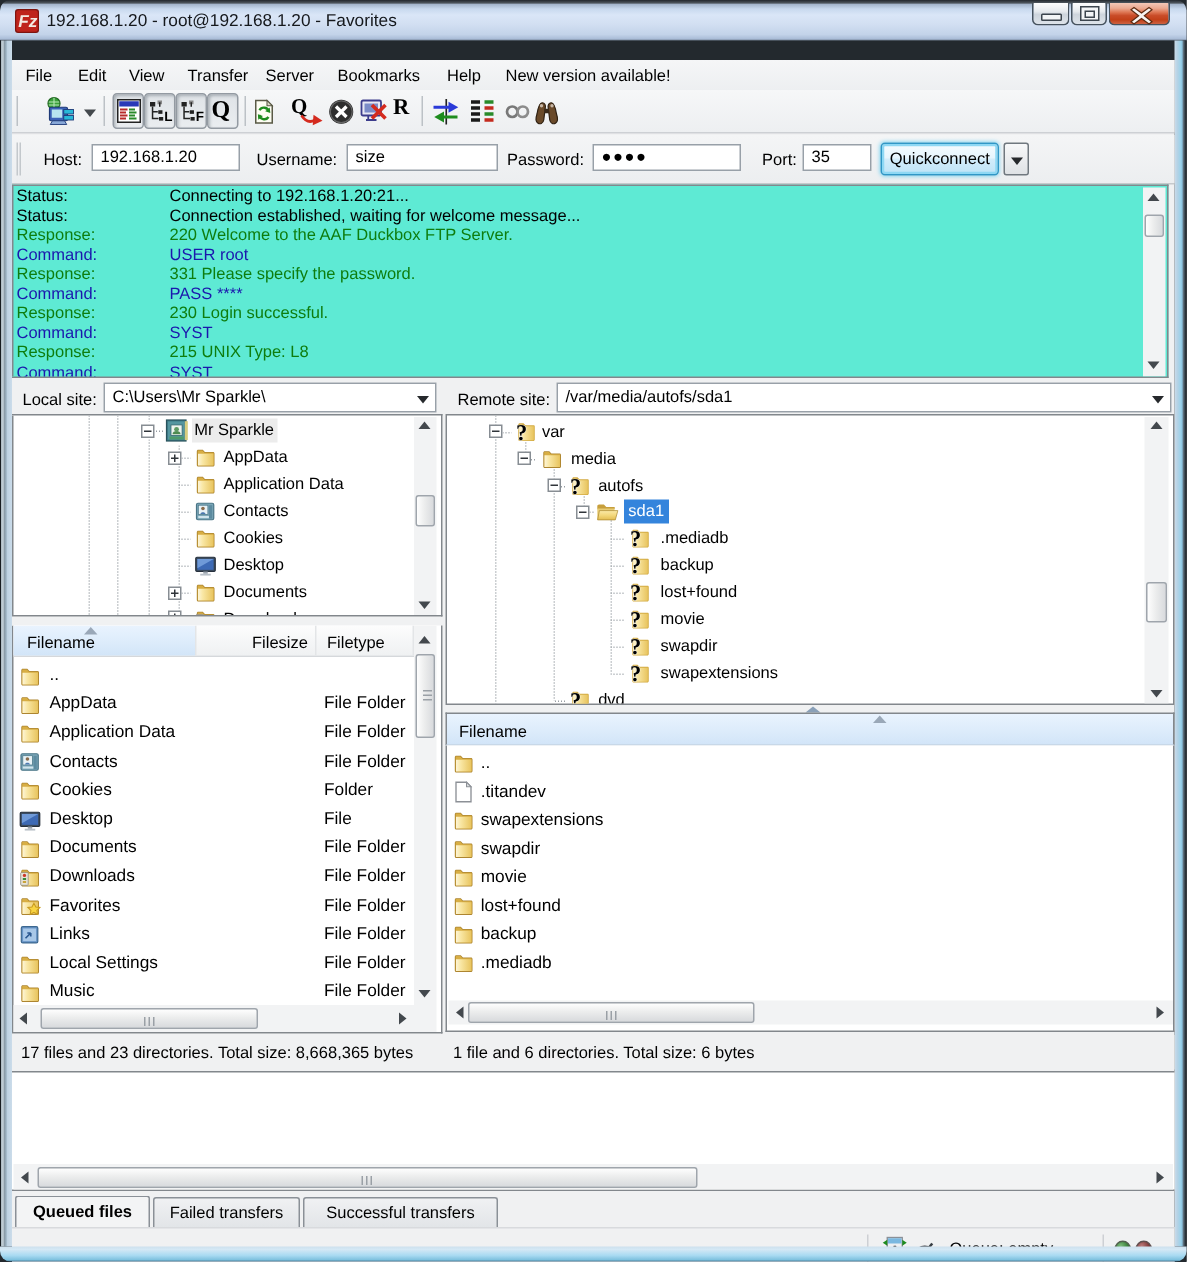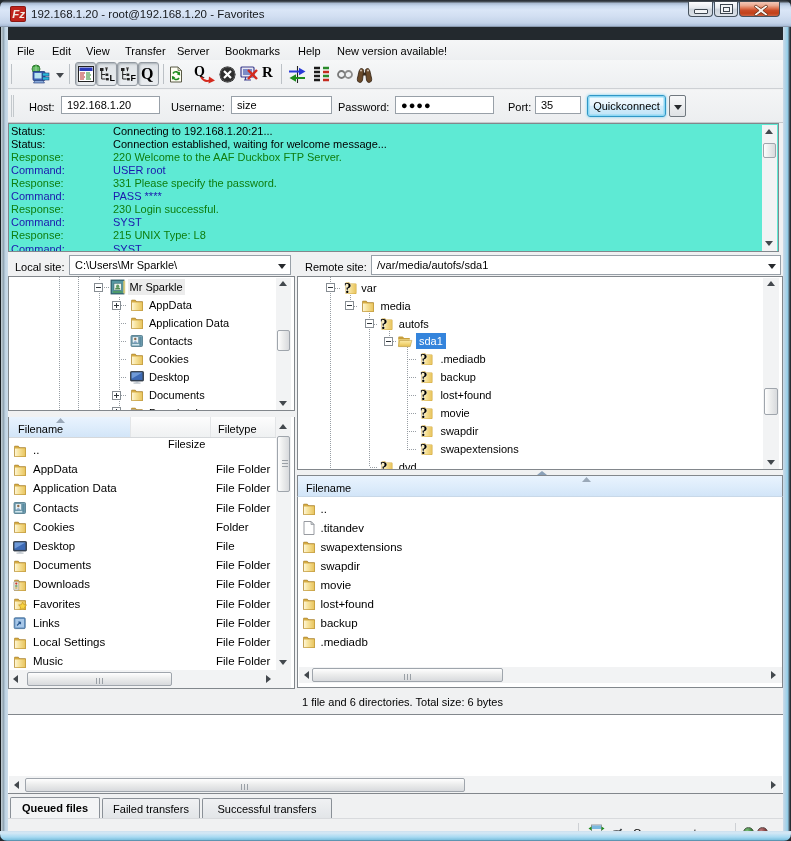--- a/index.html
+++ b/index.html
@@ -363,21 +363,21 @@
         <div class="thumb" style="left:269px; top:53px; width:13px; height:21px;"></div>
         <div class="arr dn" style="left:271px; top:124px;"></div>
       </div>
       <div id="llwrap" class="abs white" style="left:0; top:165px; width:287px; height:272px; border-left:none; border-top:none;">
         <div class="abs" style="left:0;top:0;width:1px;height:271px;background:#82878c;"></div>
         <div class="lhdr" style="left:1px; top:0; width:267px; height:21px;">
           <div class="col bluecol" style="left:0; width:121.5px;"></div>
           <div class="col" style="left:121.5px; width:80.5px;"></div>
           <div class="col" style="left:202px; width:65px;"></div>
           <span class="abs" style="left:9px; top:6px;">Filename</span>
-          <span class="abs" style="left:159px; top:6px;margin-top:15px;">Filesize</span>
+          <span class="abs" style="left:159px; top:6px;">Filesize</span>
           <span class="abs" style="left:209px; top:6px;">Filetype</span>
           <svg class="abs" style="left:47px; top:1px;" width="9" height="5" viewBox="0 0 9 5">
               <path d="M4.5 0 L9 5 H0 Z" fill="#9aa8b8"></path>
             </svg>
         </div>
         <svg class="abs" style="left:4px; top:25.5px;" width="16" height="16">
             <use href="#i-folder"></use>
           </svg>
         <div class="lrow" style="left:25px; top:25px;">..</div>
         <svg class="abs" style="left:4px; top:44.7px;" width="16" height="16">
@@ -437,20 +437,23 @@
         <div class="lrow" style="left:208px; top:236.2px;">File Folder</div>
         <div class="track" style="left:268px; top:0; width:15px; height:253px;"></div>
         <div class="arr up" style="left:271px; top:7px;"></div>
         <div class="thumb grip3v" style="left:269px; top:19px; width:13px; height:56px;"></div>
         <div class="arr dn" style="left:271px; top:243px;"></div>
         <div class="track" style="left:1px; top:253px; width:282px; height:18px;"></div>
         <div class="arr lf" style="left:5px; top:258px;"></div>
         <div class="thumbh grip3h" style="left:19px; top:255px; width:145px; height:14px;"></div>
         <div class="arr rt" style="left:258px; top:258px;"></div>
       </div>
+      <div class="statusrow abs" style="left:0; top:438px; width:287px; height:23px;">
+          <span class="abs" style="left:6px; top:6px;">17 files and 23 directories. Total size: 8,668,365 bytes</span>
+        </div>
     </div>
     <div id="rpane" class="abs" style="left:289px; top:212px; width:486px; height:461px;">
       <span class="abs" style="left:8px; top:9px;">Remote site:</span>
       <div class="combo" style="left:74px; top:3px; width:410px;">/var/media/autofs/sda1<div class="carr" style="right:4px; top:8px;"></div></div>
       <div id="rtree" class="abs white" style="left:0; top:24px; width:486px; height:194px;">
         <div class="dotv" style="left:32px; top:0; height:193px;"></div>
         <div class="dotv" style="left:51.5px; top:12px; height:17px;"></div>
         <div class="dotv" style="left:71px; top:30px; height:160px;"></div>
         <div class="dotv" style="left:90.5px; top:48px; height:17px;"></div>
         <div class="dotv" style="left:109px; top:66px; height:106px;"></div>

